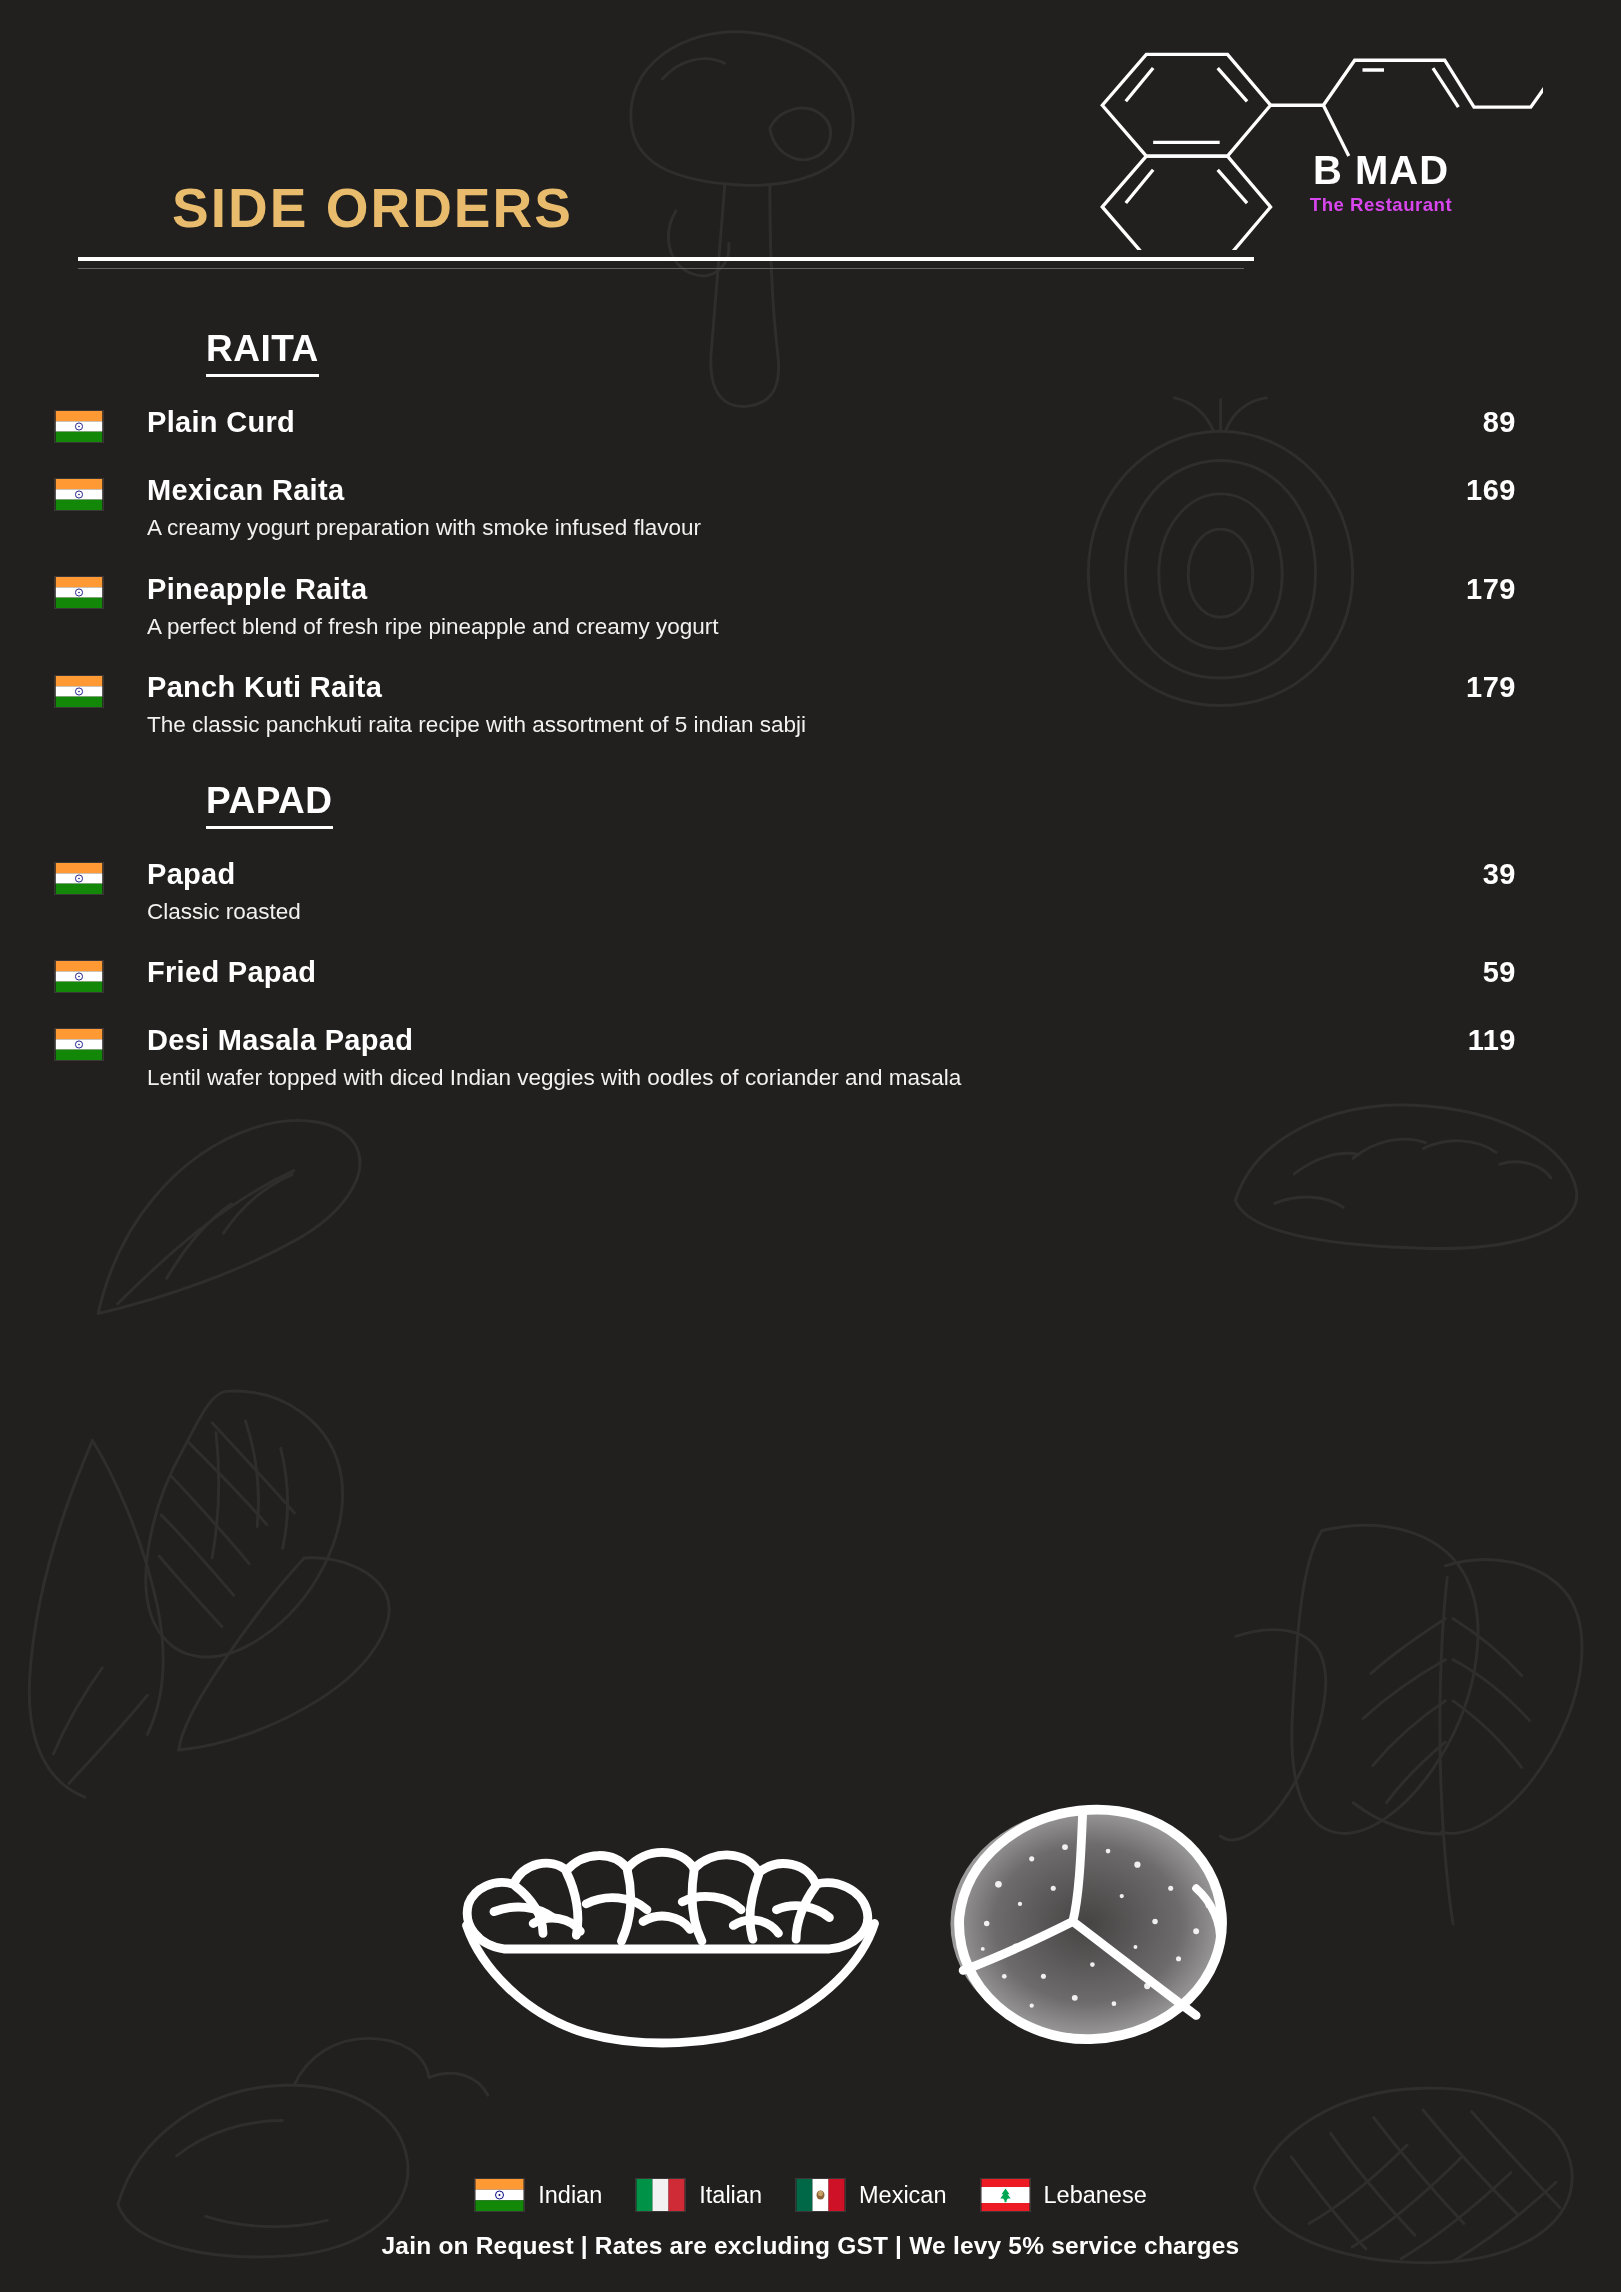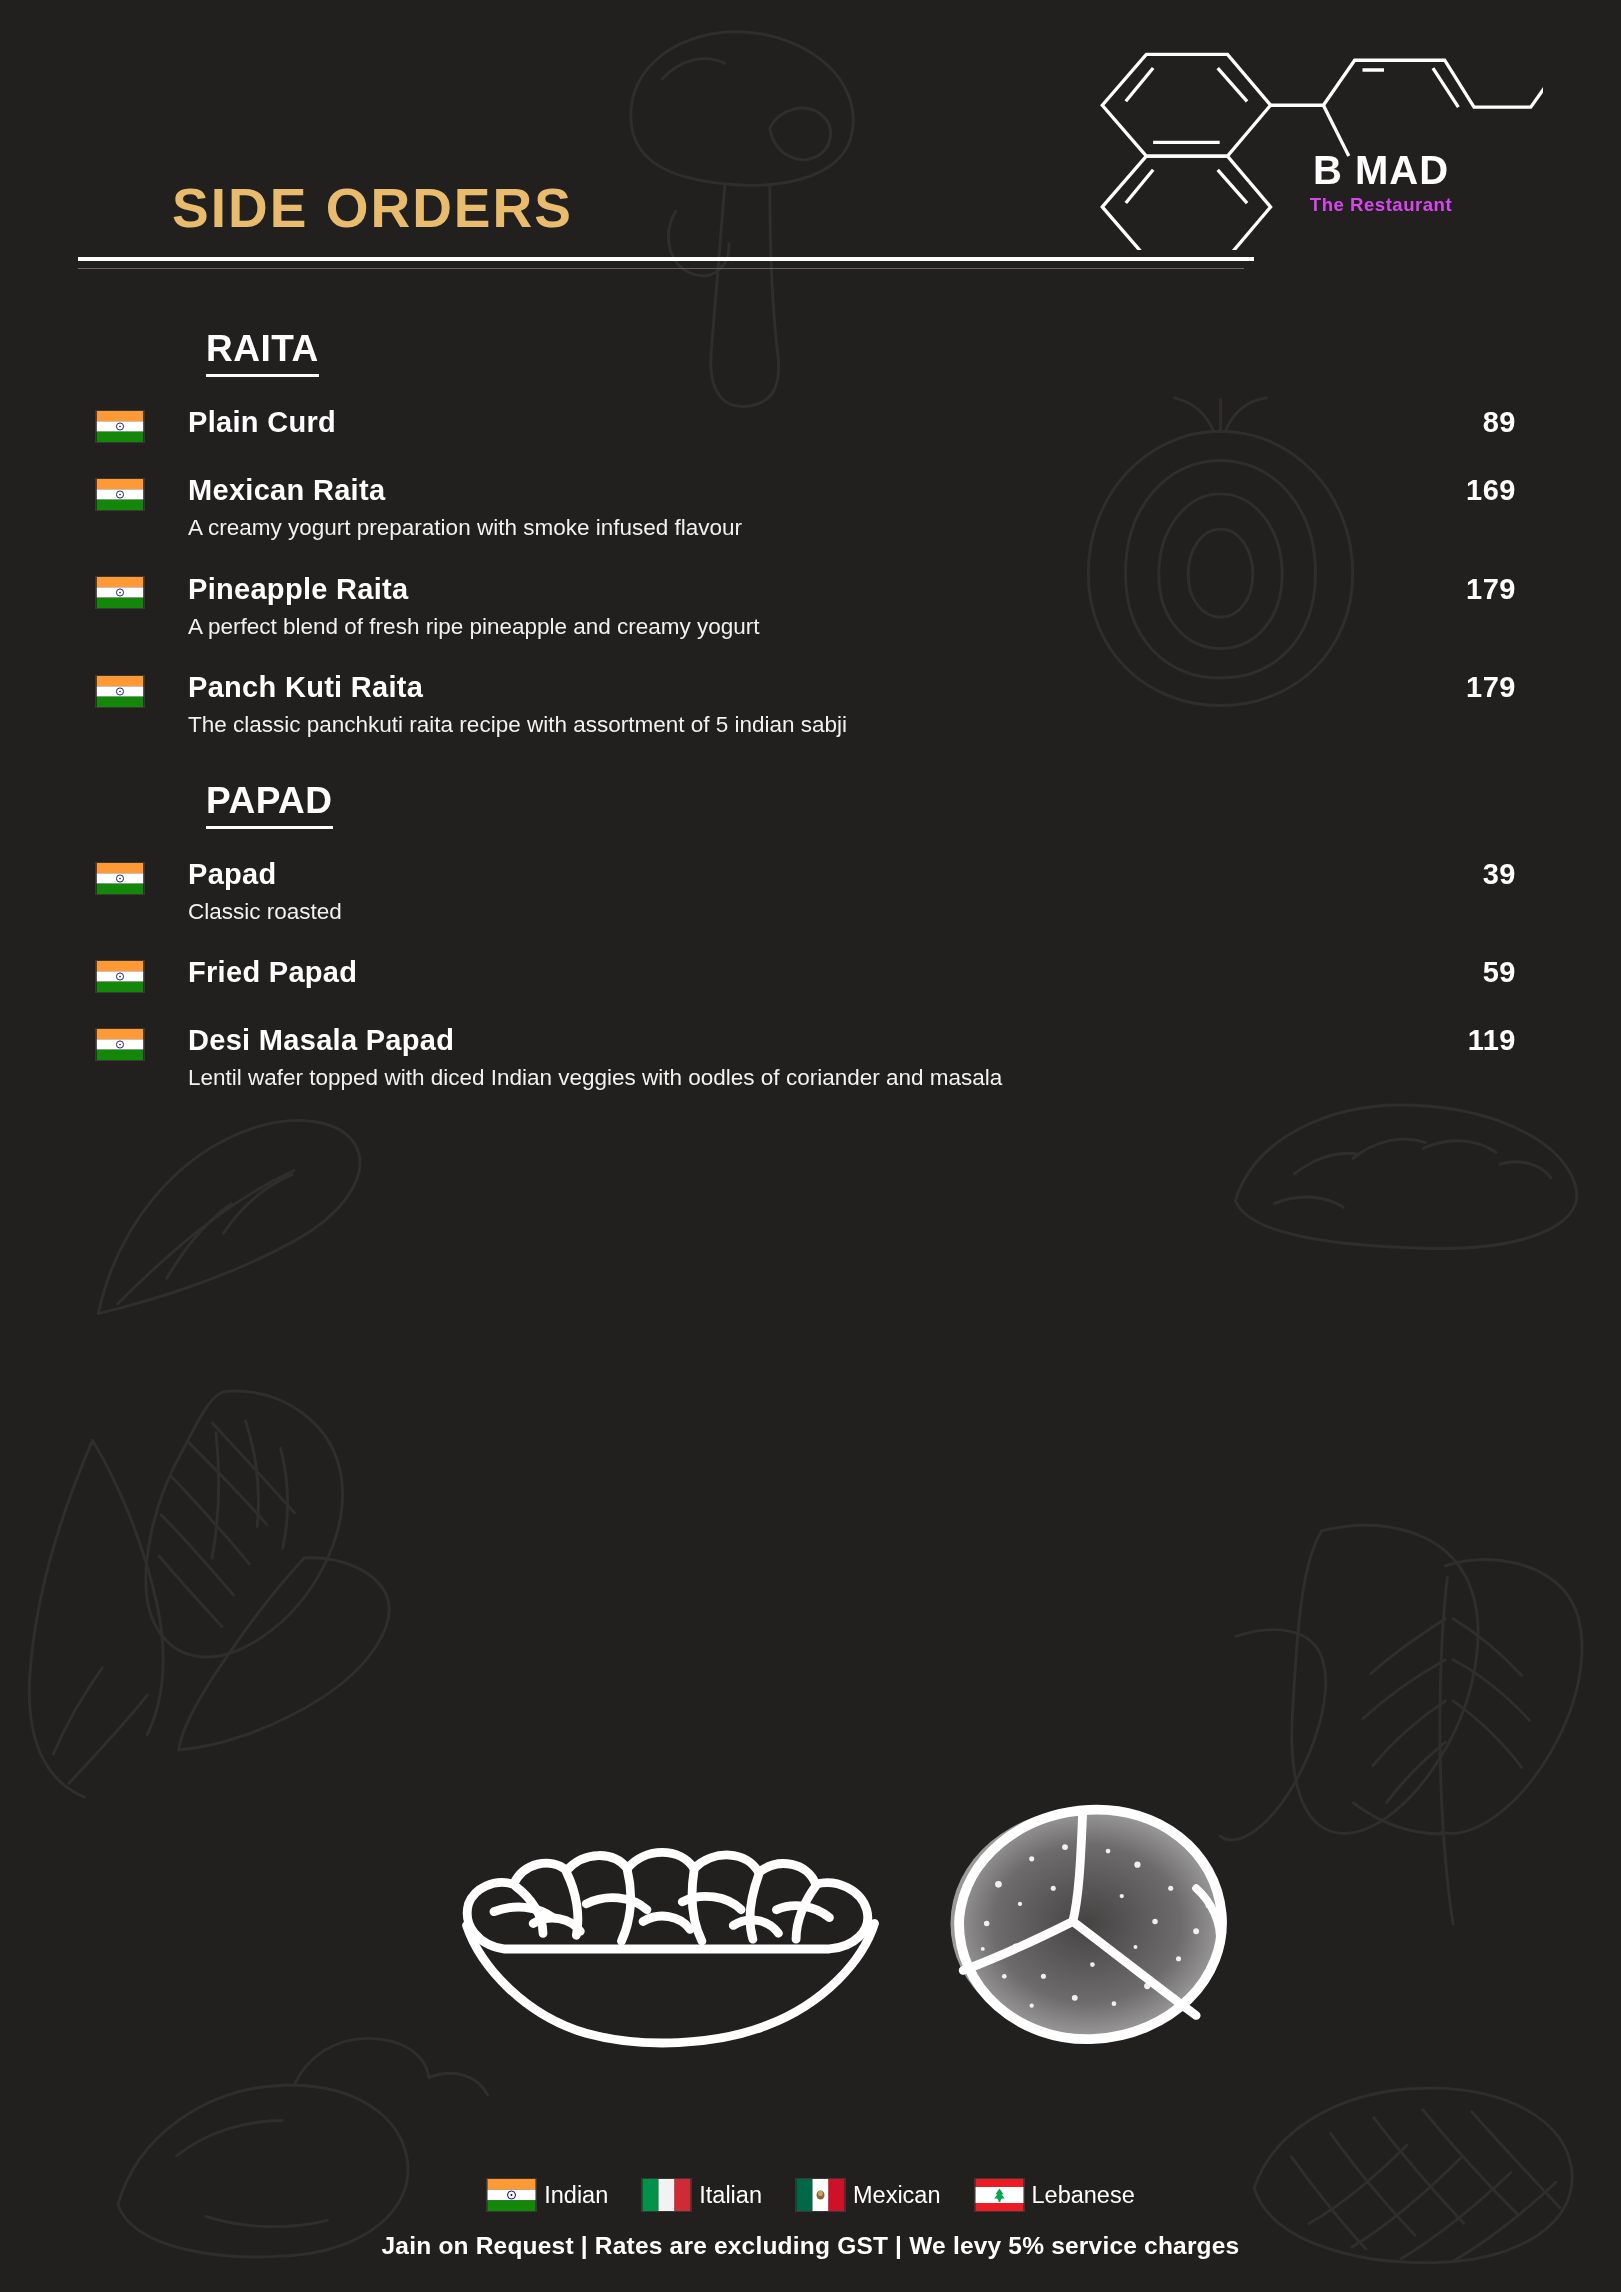--- a/index.html
+++ b/index.html
@@ -120,21 +120,21 @@
     letter-spacing:0.5px;
     display:inline-block;
     padding-bottom:3.9px;
     border-bottom:3.9px solid #ffffff;
   }
   .sec-raita { margin-top:44px; }
   .sec-papad { margin-top:39px; }
 
   .item {
     position:relative;
-    margin-left:95px;
+    margin-left:54px;
     margin-right:93px;
     padding-left:93px;
     margin-top:29px;
     min-height:39px;
   }
 
   .flag {
     position:absolute;
     left:0;
     top:3.9px;
@@ -199,21 +199,21 @@
   .legend {
     display:flex;
     justify-content:center;
     align-items:center;
     gap:33px;
     margin-bottom:19.6px;
   }
   .legend-item {
     display:flex;
     align-items:center;
-    gap:7px;
+    gap:13px;
   }
   .legend-flag {
     width:51px;
     height:34px;
     border:1px solid #3b3737;
   }
   .legend-flag svg { display:block; width:100%; height:100%; }
   .legend-label {
     font-size:23.5px;
     font-weight:normal;

